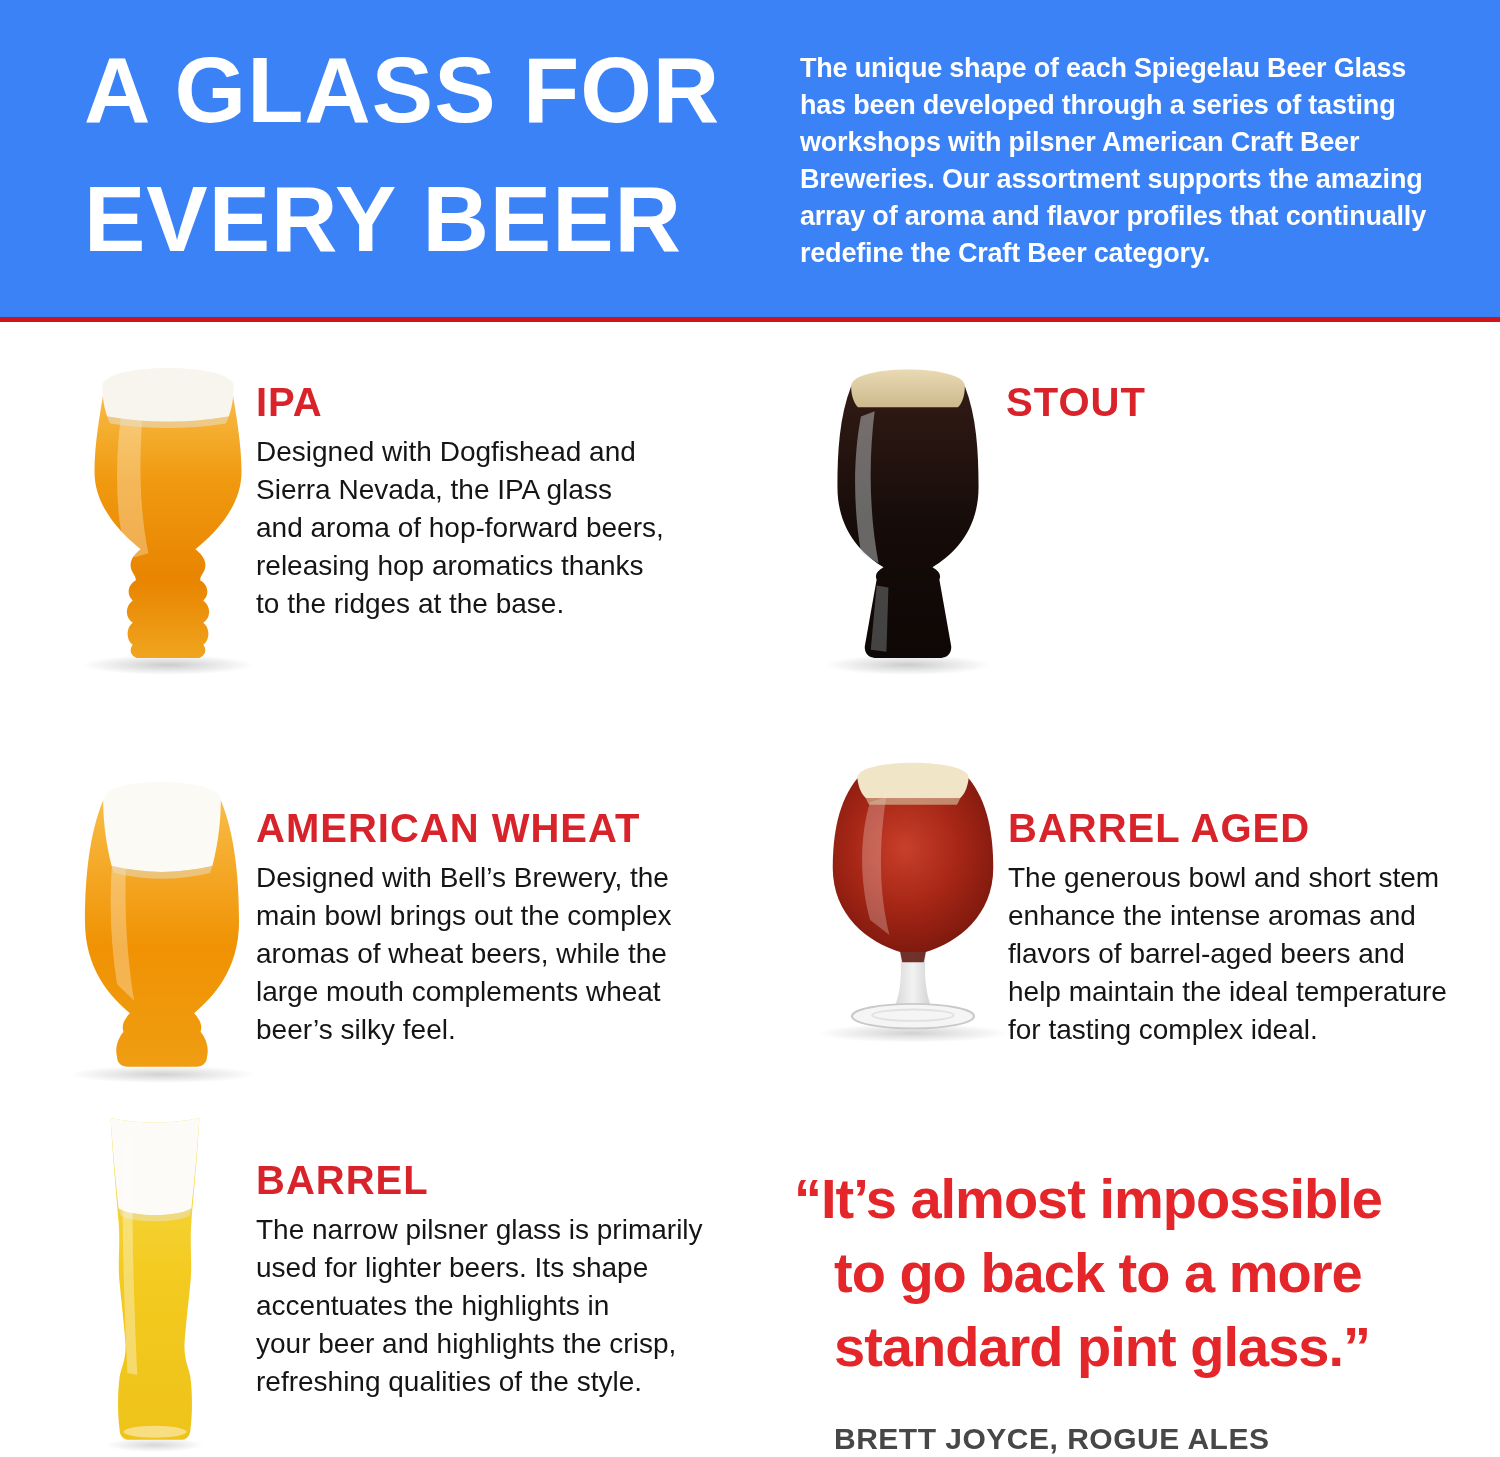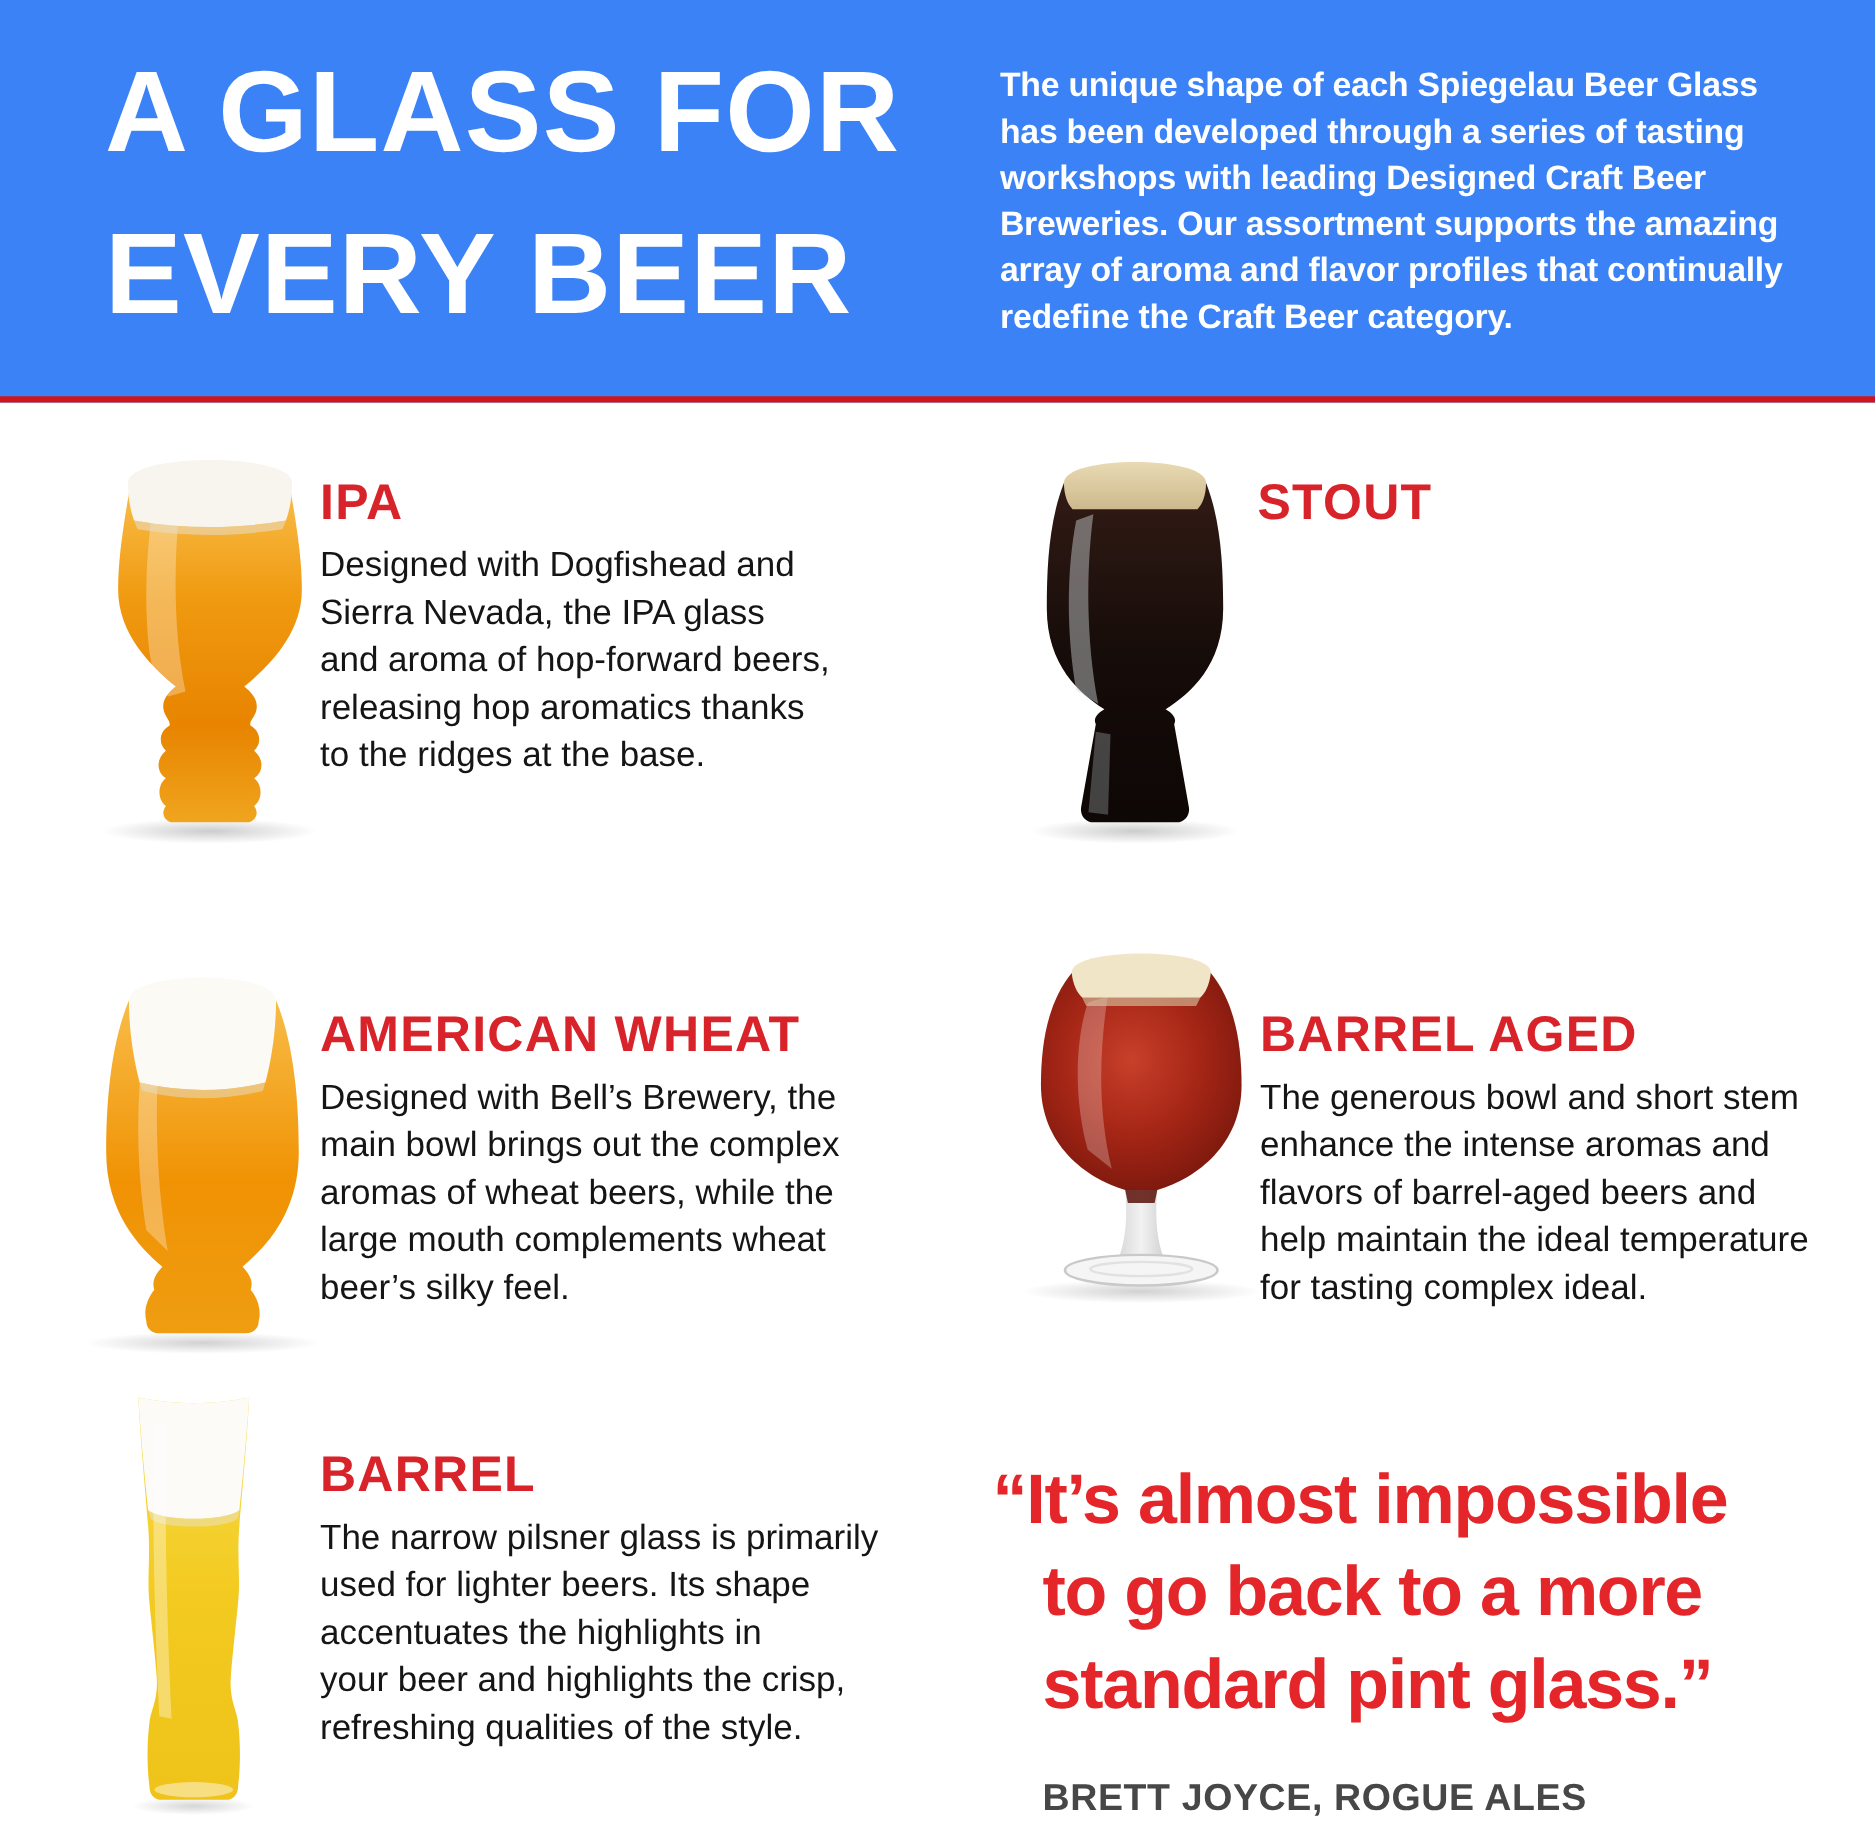--- a/index.html
+++ b/index.html
@@ -51,21 +51,21 @@
 <div class="canvas">
 
   <div class="band">
     <div class="band-title">
         <div>A GLASS FOR</div>
         <div>EVERY BEER</div>
       </div>
     <div class="band-intro">
         <div>The unique shape of each Spiegelau Beer Glass</div>
         <div>has been developed through a series of tasting</div>
-        <div>workshops with leading Designed Craft Beer</div>
+        <div>workshops with pilsner American Craft Beer</div>
         <div>Breweries. Our assortment supports the amazing</div>
         <div>array of aroma and flavor profiles that continually</div>
         <div>redefine the Craft Beer category.</div>
       </div>
   </div>
 
   <svg class="glass glass-ipa" viewBox="0 0 200 320" preserveAspectRatio="none" role="img">
     <defs>
       <linearGradient id="ipaBeer" x1="0" y1="0" x2="0" y2="1">
         <stop offset="0" stop-color="#f9c04d"></stop>

